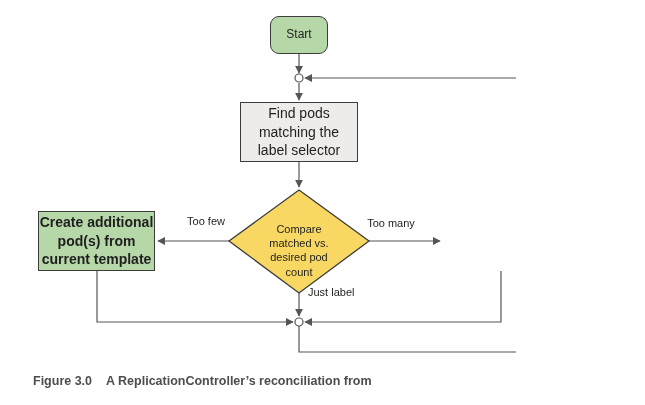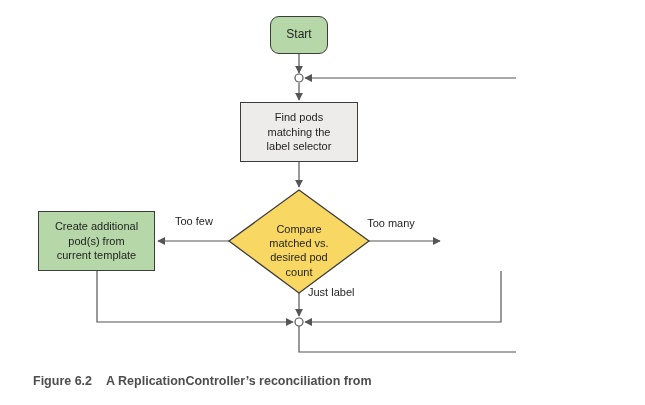--- a/index.html
+++ b/index.html
@@ -52,59 +52,60 @@
     stroke-width:1.3;
   }
   .node{
     position:absolute;
     box-sizing:border-box;
     border:1.4px solid var(--border-color);
     display:flex;
     align-items:center;
     justify-content:center;
     text-align:center;
-    font-size:11px;
+    font-size:14px;
     line-height:1.32;
     white-space:pre-line;
     z-index:1;
   }
   .node.start{
     left:270px;top:16px;width:58px;height:38px;
     background:var(--green-fill);
     border-radius:9px;
     font-size:12px;
   }
   .node.process{
     left:240px;top:102px;width:118px;height:60px;
     background:var(--gray-fill);
   }
   .node.create{
     left:38px;top:211px;width:117px;height:60px;
     background:var(--green-fill);
+    font-weight:bold;
   }
   .node.delete{
     left:443px;top:211px;width:117px;height:60px;
     background:var(--red-fill);
   }
   .decision-label{
     position:absolute;
     left:249px;top:203px;width:100px;height:76px;
     display:flex;align-items:flex-end;justify-content:center;
     text-align:center;
     font-size:11px;line-height:1.3;
     white-space:pre-line;
     z-index:1;
   }
   .edge-label{
     position:absolute;
     font-size:11px;
     z-index:1;
     white-space:nowrap;
   }
-  .edge-label.too-few{left:175px;top:215px;width:62px;text-align:left;}
+  .edge-label.too-few{left:175px;top:215px;width:62px;text-align:center;}
   .edge-label.too-many{left:359px;top:217px;width:64px;text-align:center;}
   .edge-label.just-enough{left:308px;top:286px;}
   .caption{
     position:absolute;
     left:33px;top:374px;
     font-size:12.5px;
     font-weight:bold;
     color:var(--caption-color);
     z-index:1;
   }
@@ -168,16 +169,16 @@
 pod(s) from
 current template</span>
   </div>
 
 
   <div class="edge-label too-few">Too few</div>
   <div class="edge-label too-many">Too many</div>
   <div class="edge-label just-enough">Just label</div>
 
   <div class="caption">
-    <span class="caption-label">Figure 6.2</span><span>A ReplicationController’s reconciliation from</span>
+    <span class="caption-label">Figure 3.0</span><span>A ReplicationController’s reconciliation from</span>
   </div>
 
 </div>
 
 </body></html>

